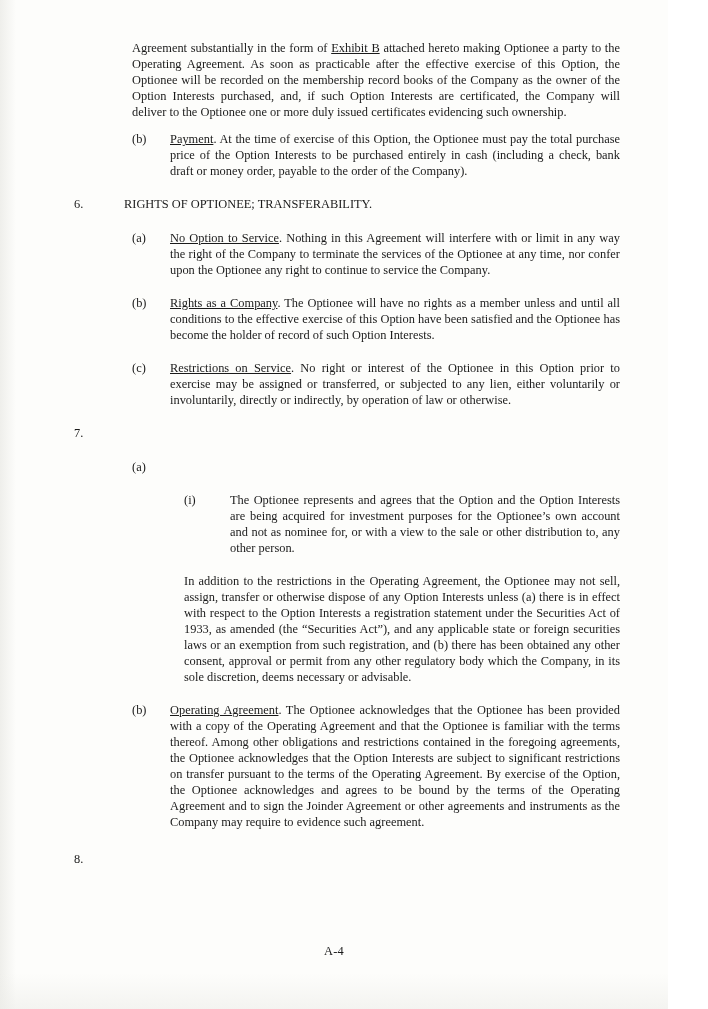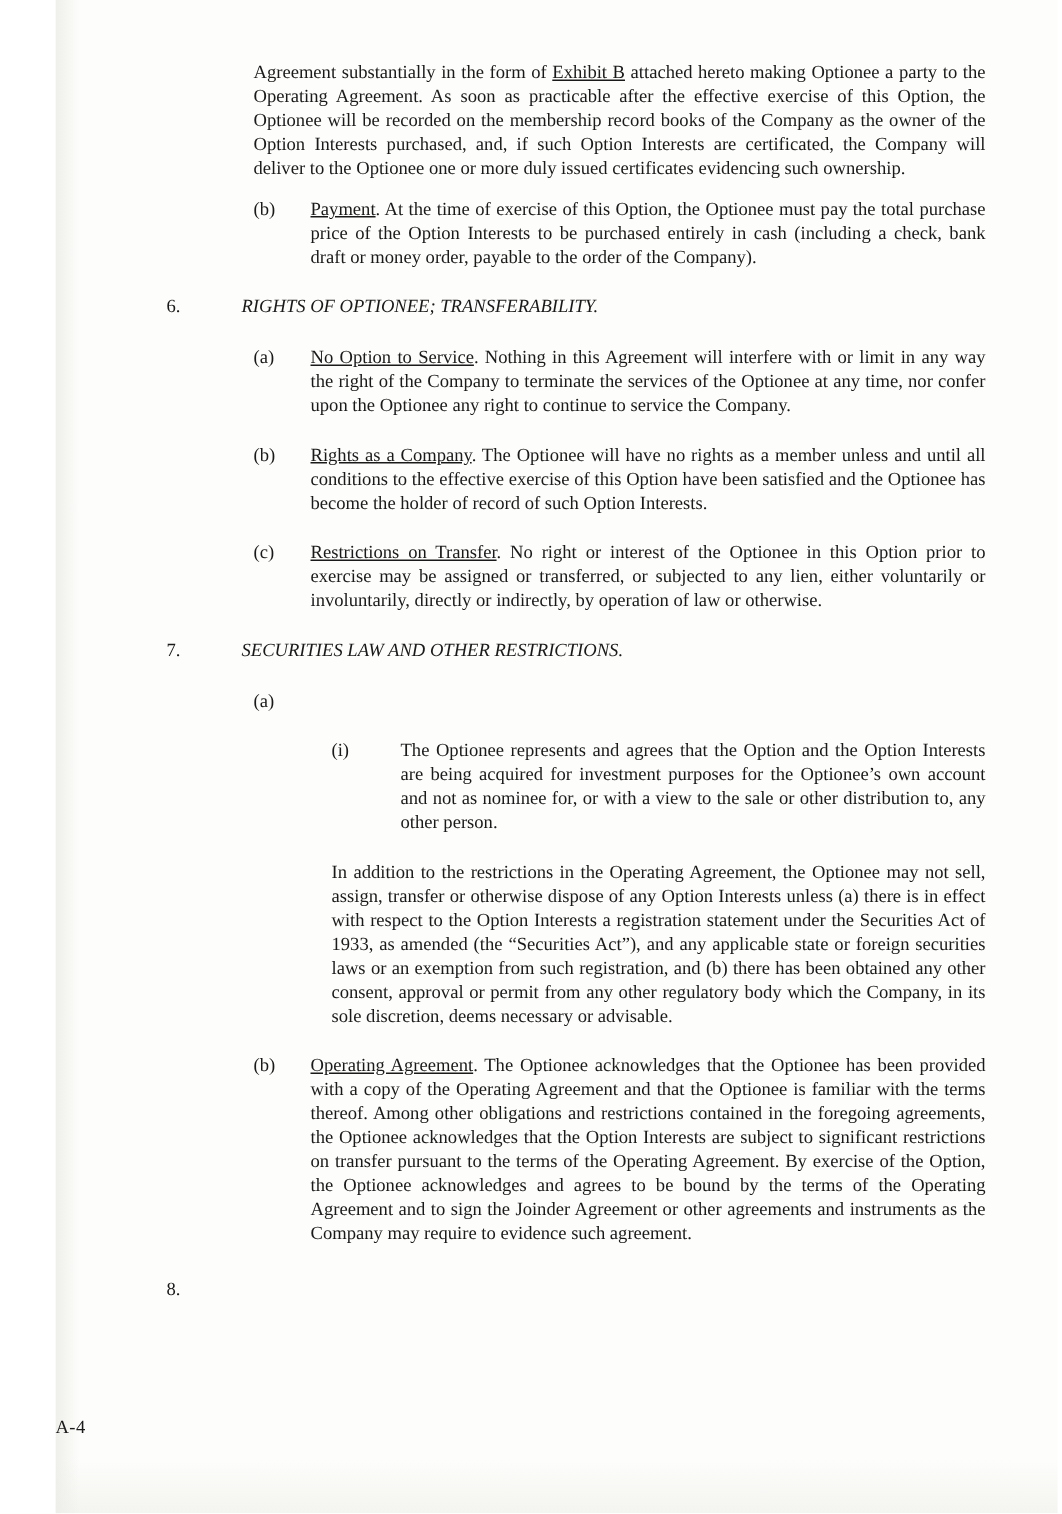--- a/index.html
+++ b/index.html
@@ -14,21 +14,20 @@
     color: #1a1a1a;
   }
   .page {
     position: relative;
     width: 668px;
     height: 1009px;
     box-sizing: border-box;
     padding: 40px 48px 0 52px;
     background: #fdfdfb;
     overflow: hidden;
-    margin-left: 37px;
   }
   .doc-body {
     font-size: 12.4px;
     line-height: 1.29;
     text-align: justify;
   }
   
   .para-cont {
     margin: 0 0 11px 0;
     padding-left: 80px;
@@ -68,39 +67,38 @@
     margin: 0 0 12px 0;
     padding-left: 22px;
   }
   .section .marker {
     width: 50px;
     flex: 0 0 50px;
   }
   .section .content {
     flex: 1 1 auto;
     text-align: justify;
-    font-style: italic;
   }
   .section.tight {
     margin-bottom: 10px;
   }
   .u {
     text-decoration: underline;
   }
   .b {
     font-weight: normal;
   }
   .spacer-sm { height: 6px; }
   .spacer-md { height: 10px; }
   .page-number {
     position: absolute;
     left: 0;
     right: 0;
     top: 944px;
-    text-align: left;
+    text-align: center;
     font-size: 12.4px;
     letter-spacing: 0.3px;
   }
   
   .scan-edge {
     position: absolute;
     left: 0;
     bottom: 0;
     width: 708px;
     height: 36px;
@@ -148,28 +146,27 @@
 
     <div class="sub">
       <div class="marker">(b)</div>
       <div class="content"><span class="u">Rights as a Company</span><span>.  The Optionee will have no rights as a member unless and until all conditions to the effective exercise of this Option have been satisfied and the Optionee has become the holder of record of such Option Interests.</span></div>
     </div>
 
     <div class="spacer-sm"></div>
 
     <div class="sub">
       <div class="marker">(c)</div>
-      <div class="content"><span class="u">Restrictions on Transfer</span><span>.  No right or interest of the Optionee in this Option prior to exercise may be assigned or transferred, or subjected to any lien, either voluntarily or involuntarily, directly or indirectly, by operation of law or otherwise.</span></div>
+      <div class="content"><span class="u">Restrictions on Service</span><span>.  No right or interest of the Optionee in this Option prior to exercise may be assigned or transferred, or subjected to any lien, either voluntarily or involuntarily, directly or indirectly, by operation of law or otherwise.</span></div>
     </div>
 
     <div class="spacer-sm"></div>
 
     <div class="section">
       <div class="marker">7.</div>
-      <div class="content">SECURITIES LAW AND OTHER RESTRICTIONS.</div>
     </div>
 
     <div class="spacer-sm"></div>
 
     <div class="sub">
       <div class="marker">(a)</div>
     </div>
 
     <div class="spacer-sm"></div>
 

